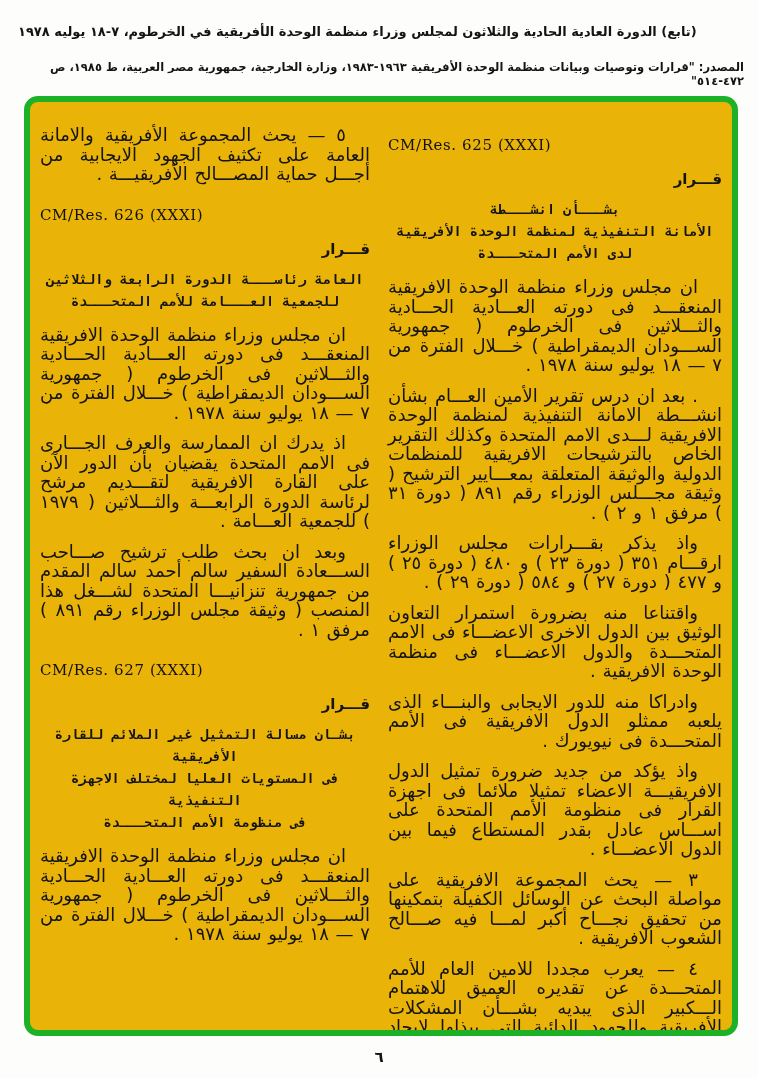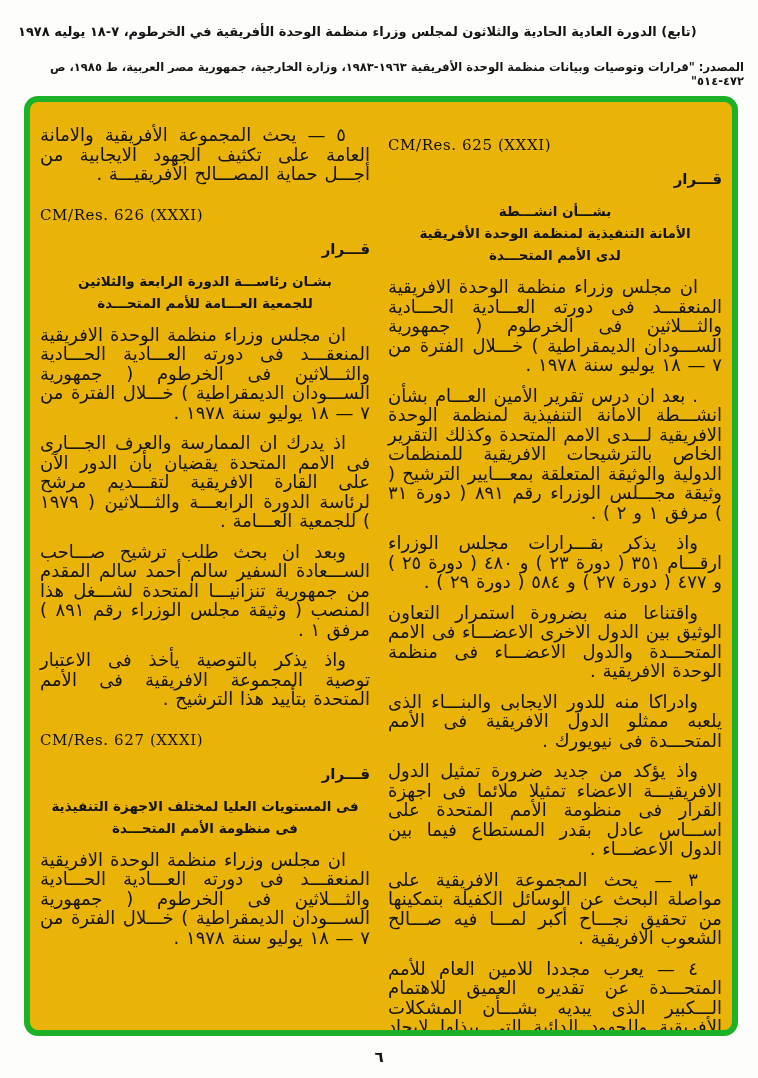--- a/index.html
+++ b/index.html
@@ -47,21 +47,21 @@
     font-size: 15px; letter-spacing: 0.6px;
     margin: 22px 0 6px 0;
     color: #111;
   }
   .blk.title {
     font-weight: bold;
     font-size: 15px; margin: 16px 0 12px 0;
   }
   .blk.subtitle {
     text-align: center; font-weight: bold;
-    font-size: 13.5px; line-height: 22px; margin: 0;
+    font-size: 13.5px; line-height: 22px; margin: 0; font-family: Liberation Mono, monospace;
   }
   .pageno {
     position: absolute; bottom: 12px; left: 0; right: 0;
     text-align: center; font-size: 15px; font-weight: bold;
   }
 </style>
 </head>
 <body>
 
 <div class="hdr1">(تابع) الدورة العادية الحادية والثلاثون لمجلس وزراء منظمة الوحدة الأفريقية في الخرطوم، ٧-١٨ يوليه ١٩٧٨</div>
@@ -80,27 +80,27 @@
       <div class="blk para">واقتناعا منه بضرورة استمرار التعاون الوثيق بين الدول الاخرى الاعضـــاء فى الامم المتحـــدة والدول الاعضـــاء فى منظمة الوحدة الافريقية .</div>
       <div class="blk para">وادراكا منه للدور الايجابى والبنـــاء الذى يلعبه ممثلو الدول الافريقية فى الأمم المتحـــدة فى نيويورك .</div>
       <div class="blk para">واذ يؤكد من جديد ضرورة تمثيل الدول الافريقيـــة الاعضاء تمثيلا ملائما فى اجهزة القرار فى منظومة الأمم المتحدة على اســـاس عادل بقدر المستطاع فيما بين الدول الاعضـــاء .</div>
       <div class="blk para">٣ — يحث المجموعة الافريقية على مواصلة البحث عن الوسائل الكفيلة بتمكينها من تحقيق نجـــاح أكبر لمـــا فيه صـــالح الشعوب الافريقية .</div>
       <div class="blk para">٤ — يعرب مجددا للامين العام للأمم المتحـــدة عن تقديره العميق للاهتمام الـــكبير الذى يبديه بشـــأن المشكلات الأفريقية وللجهود الدائبة التى يبذلها لايجاد حلول لهذه المشكلات .</div>
     </div>
   <div class="col col-left">
       <div class="blk para">٥ — يحث المجموعة الأفريقية والامانة العامة على تكثيف الجهود الايجابية من أجـــل حماية المصـــالح الأفريقيـــة .</div>
       <div class="blk latin" dir="ltr">CM/Res. 626 (XXXI)</div>
       <div class="blk title">قـــرار</div>
-      <div class="blk subtitle">بشـان رئاســـة الدورة الرابعة والثلاثين</div>
+      <div class="blk subtitle">العامة رئاســـة الدورة الرابعة والثلاثين</div>
       <div class="blk subtitle">للجمعية العـــامة للأمم المتحـــدة</div>
       <div class="blk para">ان مجلس وزراء منظمة الوحدة الافريقية المنعقـــد فى دورته العـــادية الحـــادية والثـــلاثين فى الخرطوم ( جمهورية الســـودان الديمقراطية ) خـــلال الفترة من ٧ — ١٨ يوليو سنة ١٩٧٨ .</div>
       <div class="blk para">اذ يدرك ان الممارسة والعرف الجـــارى فى الامم المتحدة يقضيان بأن الدور الآن على القارة الافريقية لتقـــديم مرشح لرئاسة الدورة الرابعـــة والثـــلاثين ( ١٩٧٩ ) للجمعية العـــامة .</div>
       <div class="blk para">وبعد ان بحث طلب ترشيح صـــاحب الســـعادة السفير سالم أحمد سالم المقدم من جمهورية تنزانيـــا المتحدة لشـــغل هذا المنصب ( وثيقة مجلس الوزراء رقم ٨٩١ ) مرفق ١ .</div>
-      <div class="blk para">واذ يذكر بالتوصية يأخذ فى الاعتبار توصية المجموعة الافريقية فى الأمم المتحدة بتأييد هذا الترشيح .</div>
       <div class="blk latin" dir="ltr">CM/Res. 627 (XXXI)</div>
       <div class="blk title">قـــرار</div>
+      <div class="blk subtitle">بشـان مسالة التمثيل غير الملائم للقارة الأفريقية</div>
       <div class="blk subtitle">فى المستويات العليا لمختلف الاجهزة التنفيذية</div>
       <div class="blk subtitle">فى منظومة الأمم المتحـــدة</div>
       <div class="blk para">ان مجلس وزراء منظمة الوحدة الافريقية المنعقـــد فى دورته العـــادية الحـــادية والثـــلاثين فى الخرطوم ( جمهورية الســـودان الديمقراطية ) خـــلال الفترة من ٧ — ١٨ يوليو سنة ١٩٧٨ .</div>
     </div>
 </div>
 
 <div class="pageno">٦</div>
 
 </body></html>

